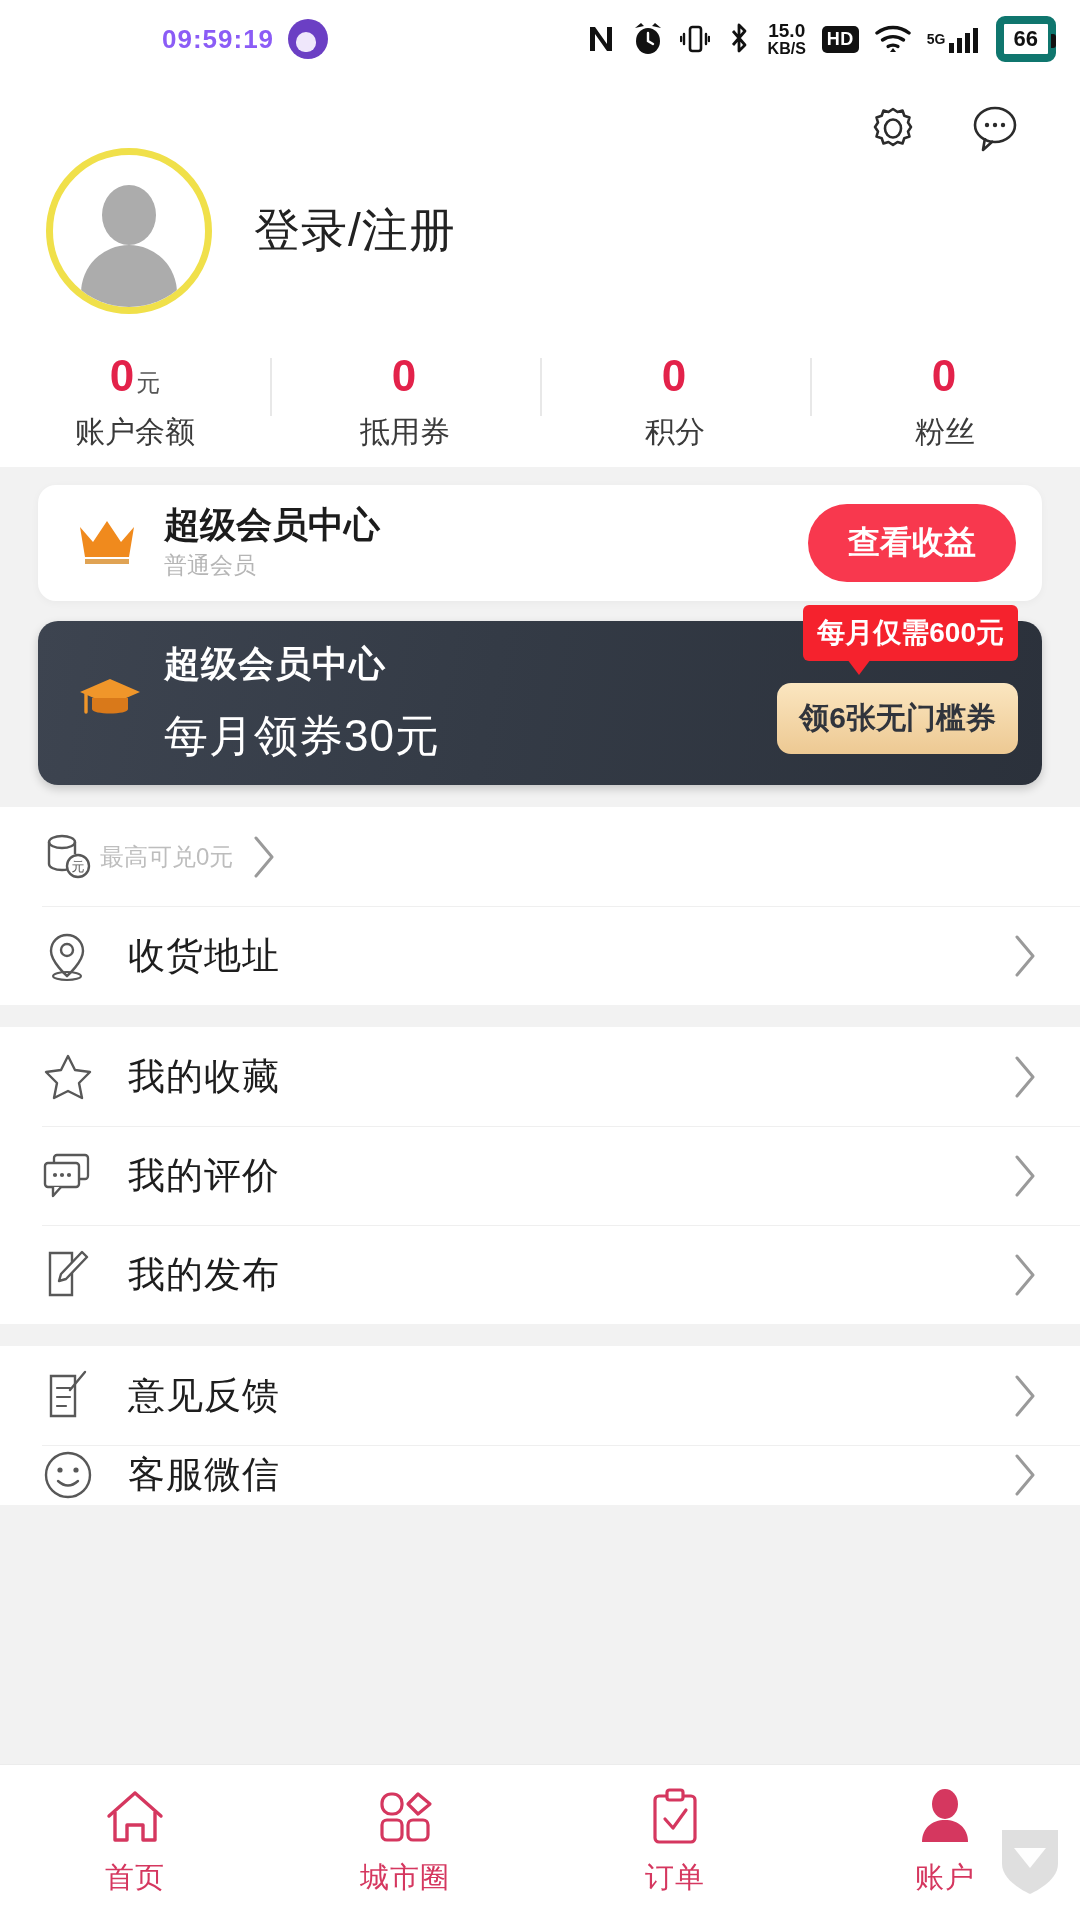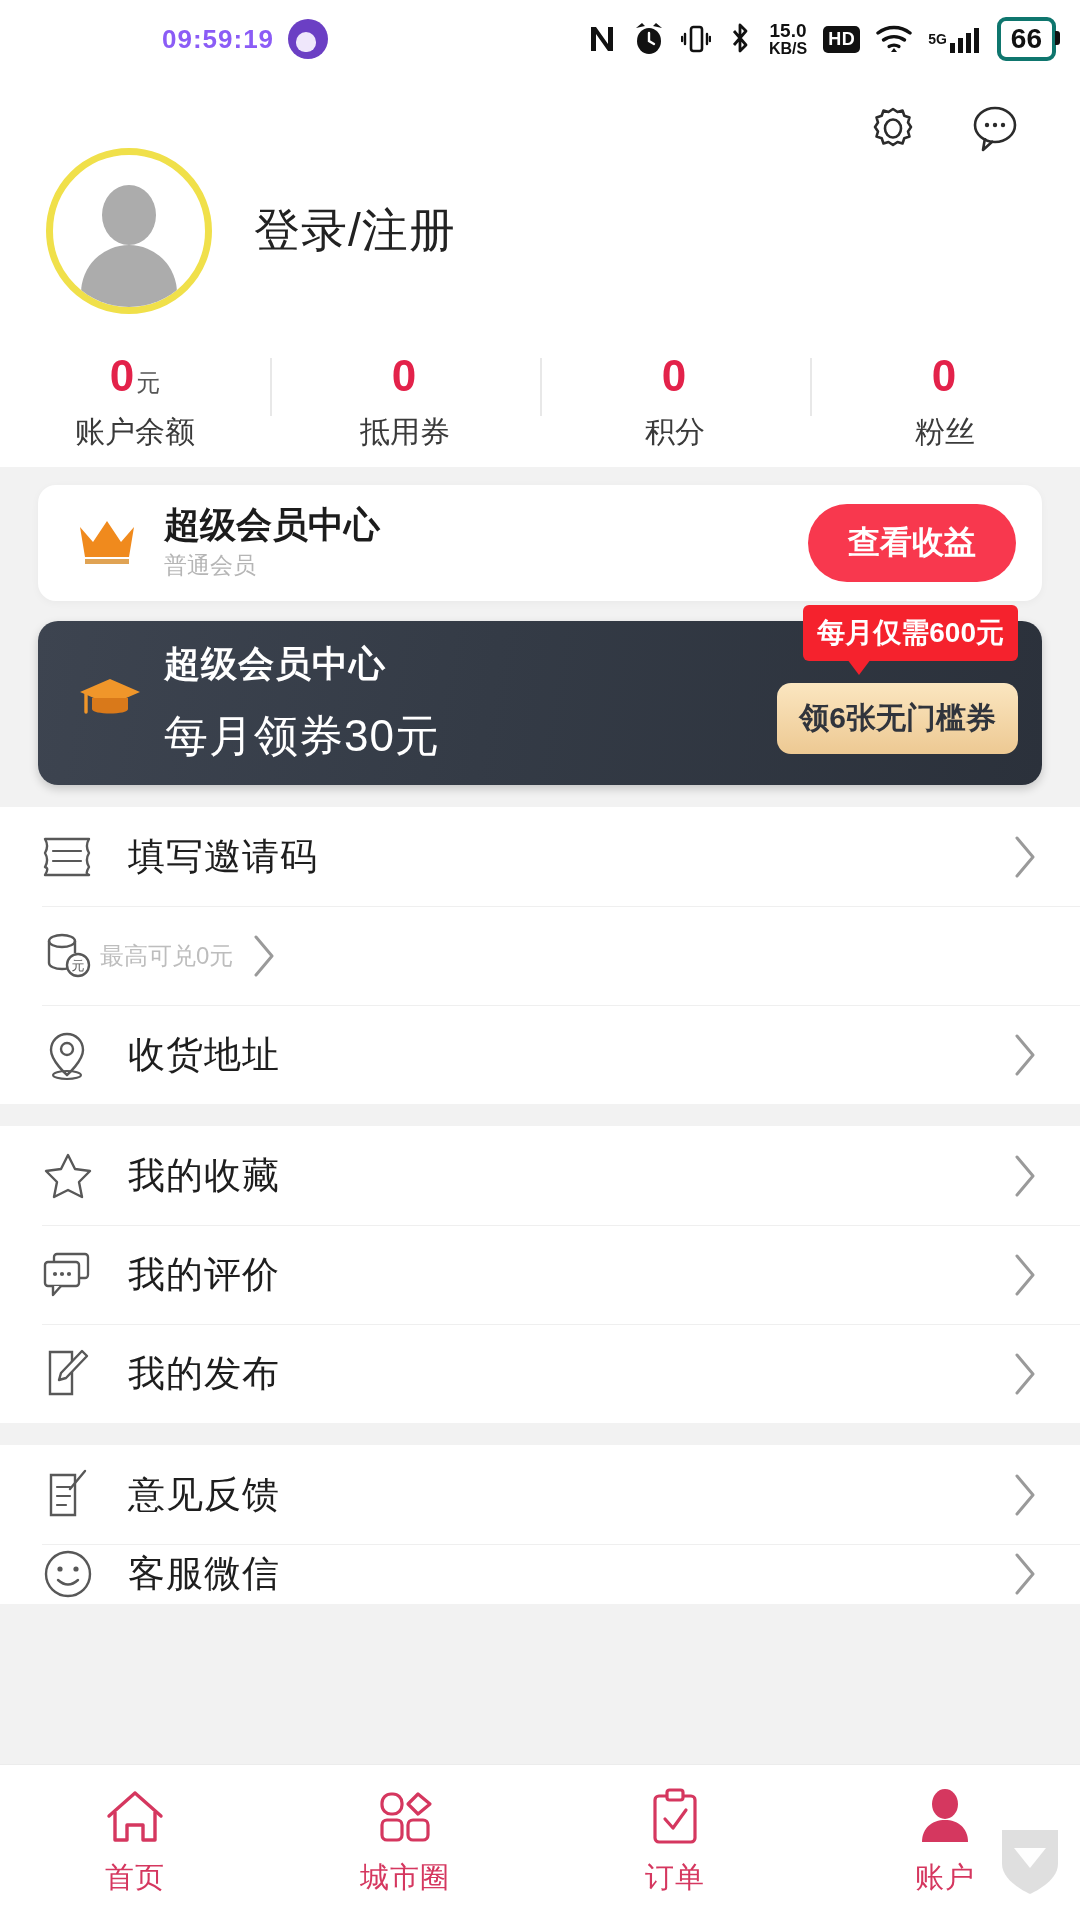--- a/index.html
+++ b/index.html
@@ -33,22 +33,22 @@
   }
   .sb-ico { color:#111; display:flex; align-items:center; }
   .sb-kbs { font-size:19px; line-height:19px; font-weight:700; text-align:center; color:#111; }
   .sb-kbs small { display:block; font-size:16px; line-height:17px; font-weight:700;}
   .sb-hd {
     font-size:18px; font-weight:700; color:#fff; background:#111;
     border-radius:5px; padding:3px 5px; letter-spacing:.5px;
   }
   .sb-5g { font-size:14px; font-weight:700; color:#111; line-height:15px; }
   .sb-batt {
-    border:4px solid #0f766e; border-radius:9px; padding:2px 10px;
-    font-size:28px; font-weight:700; color:#111; position:relative;
+    border:8px solid #0f766e; border-radius:9px; padding:2px 10px;
+    font-size:22px; font-weight:700; color:#111; position:relative;
   }
   .sb-batt::after{
     content:""; position:absolute; right:-8px; top:10px; width:5px; height:14px;
     background:#111; border-radius:0 3px 3px 0;
   }
 
   
   .profile { background:#fff; width:100%; padding-bottom:14px; position:relative; }
   .topicons { position:absolute; right:56px; top:22px; display:flex; gap:44px; align-items:center; }
   .topicons svg { display:block; }
@@ -318,35 +318,20 @@
         <div class="super-sub">每月领券30元</div>
       </div>
       <div class="super-right">
         <div class="price-tag">每月仅需600元</div>
         <button class="btn-coupon">领6张无门槛券</button>
       </div>
     </div>
   </div>
 
   <div class="group">
-    <div class="row">
-      <span class="row-icon">
-        <svg width="50" height="44" viewBox="0 0 50 44">
-          <path d="M3 4 h44 c-3 5 -3 9 0 14 c-3 5 -3 9 0 14 c-3 5 -3 7 0 8 H3 c3 -5 3 -7 0 -8 c3 -5 3 -9 0 -14 c3 -5 3 -9 0 -14 z" stroke="#585858" stroke-width="2.4" fill="none" stroke-linejoin="round"></path>
-          <path d="M11 16h28M11 26h28" stroke="#585858" stroke-width="2.2" stroke-linecap="round"></path>
-        </svg>
-      </span>
-      <span class="row-label">填写邀请码</span>
-      <span class="row-value"></span>
-      <span class="chev">
-        <svg width="26" height="46" viewBox="0 0 26 46">
-            <path d="M5 4 L21 23 L5 42" stroke="#9a9a9a" stroke-width="3" fill="none" stroke-linecap="round" stroke-linejoin="round"></path>
-          </svg>
-      </span>
-    </div>
 
     <div class="row">
       <span class="row-icon">
         <svg width="52" height="50" viewBox="0 0 52 50">
           <ellipse cx="20" cy="10" rx="13" ry="6" stroke="#585858" stroke-width="2.4" fill="none"></ellipse>
           <path d="M7 10 v22 c0 3.4 5.8 6 13 6 c2 0 4-.2 5.6-.6" stroke="#585858" stroke-width="2.4" fill="none"></path>
           <path d="M33 10 v12" stroke="#585858" stroke-width="2.4" fill="none"></path>
           <circle cx="36" cy="34" r="11" stroke="#585858" stroke-width="2.4" fill="none"></circle>
           <text x="36" y="39" font-size="13" fill="#585858" text-anchor="middle" font-family="Liberation Sans, sans-serif">元</text>
         </svg>

